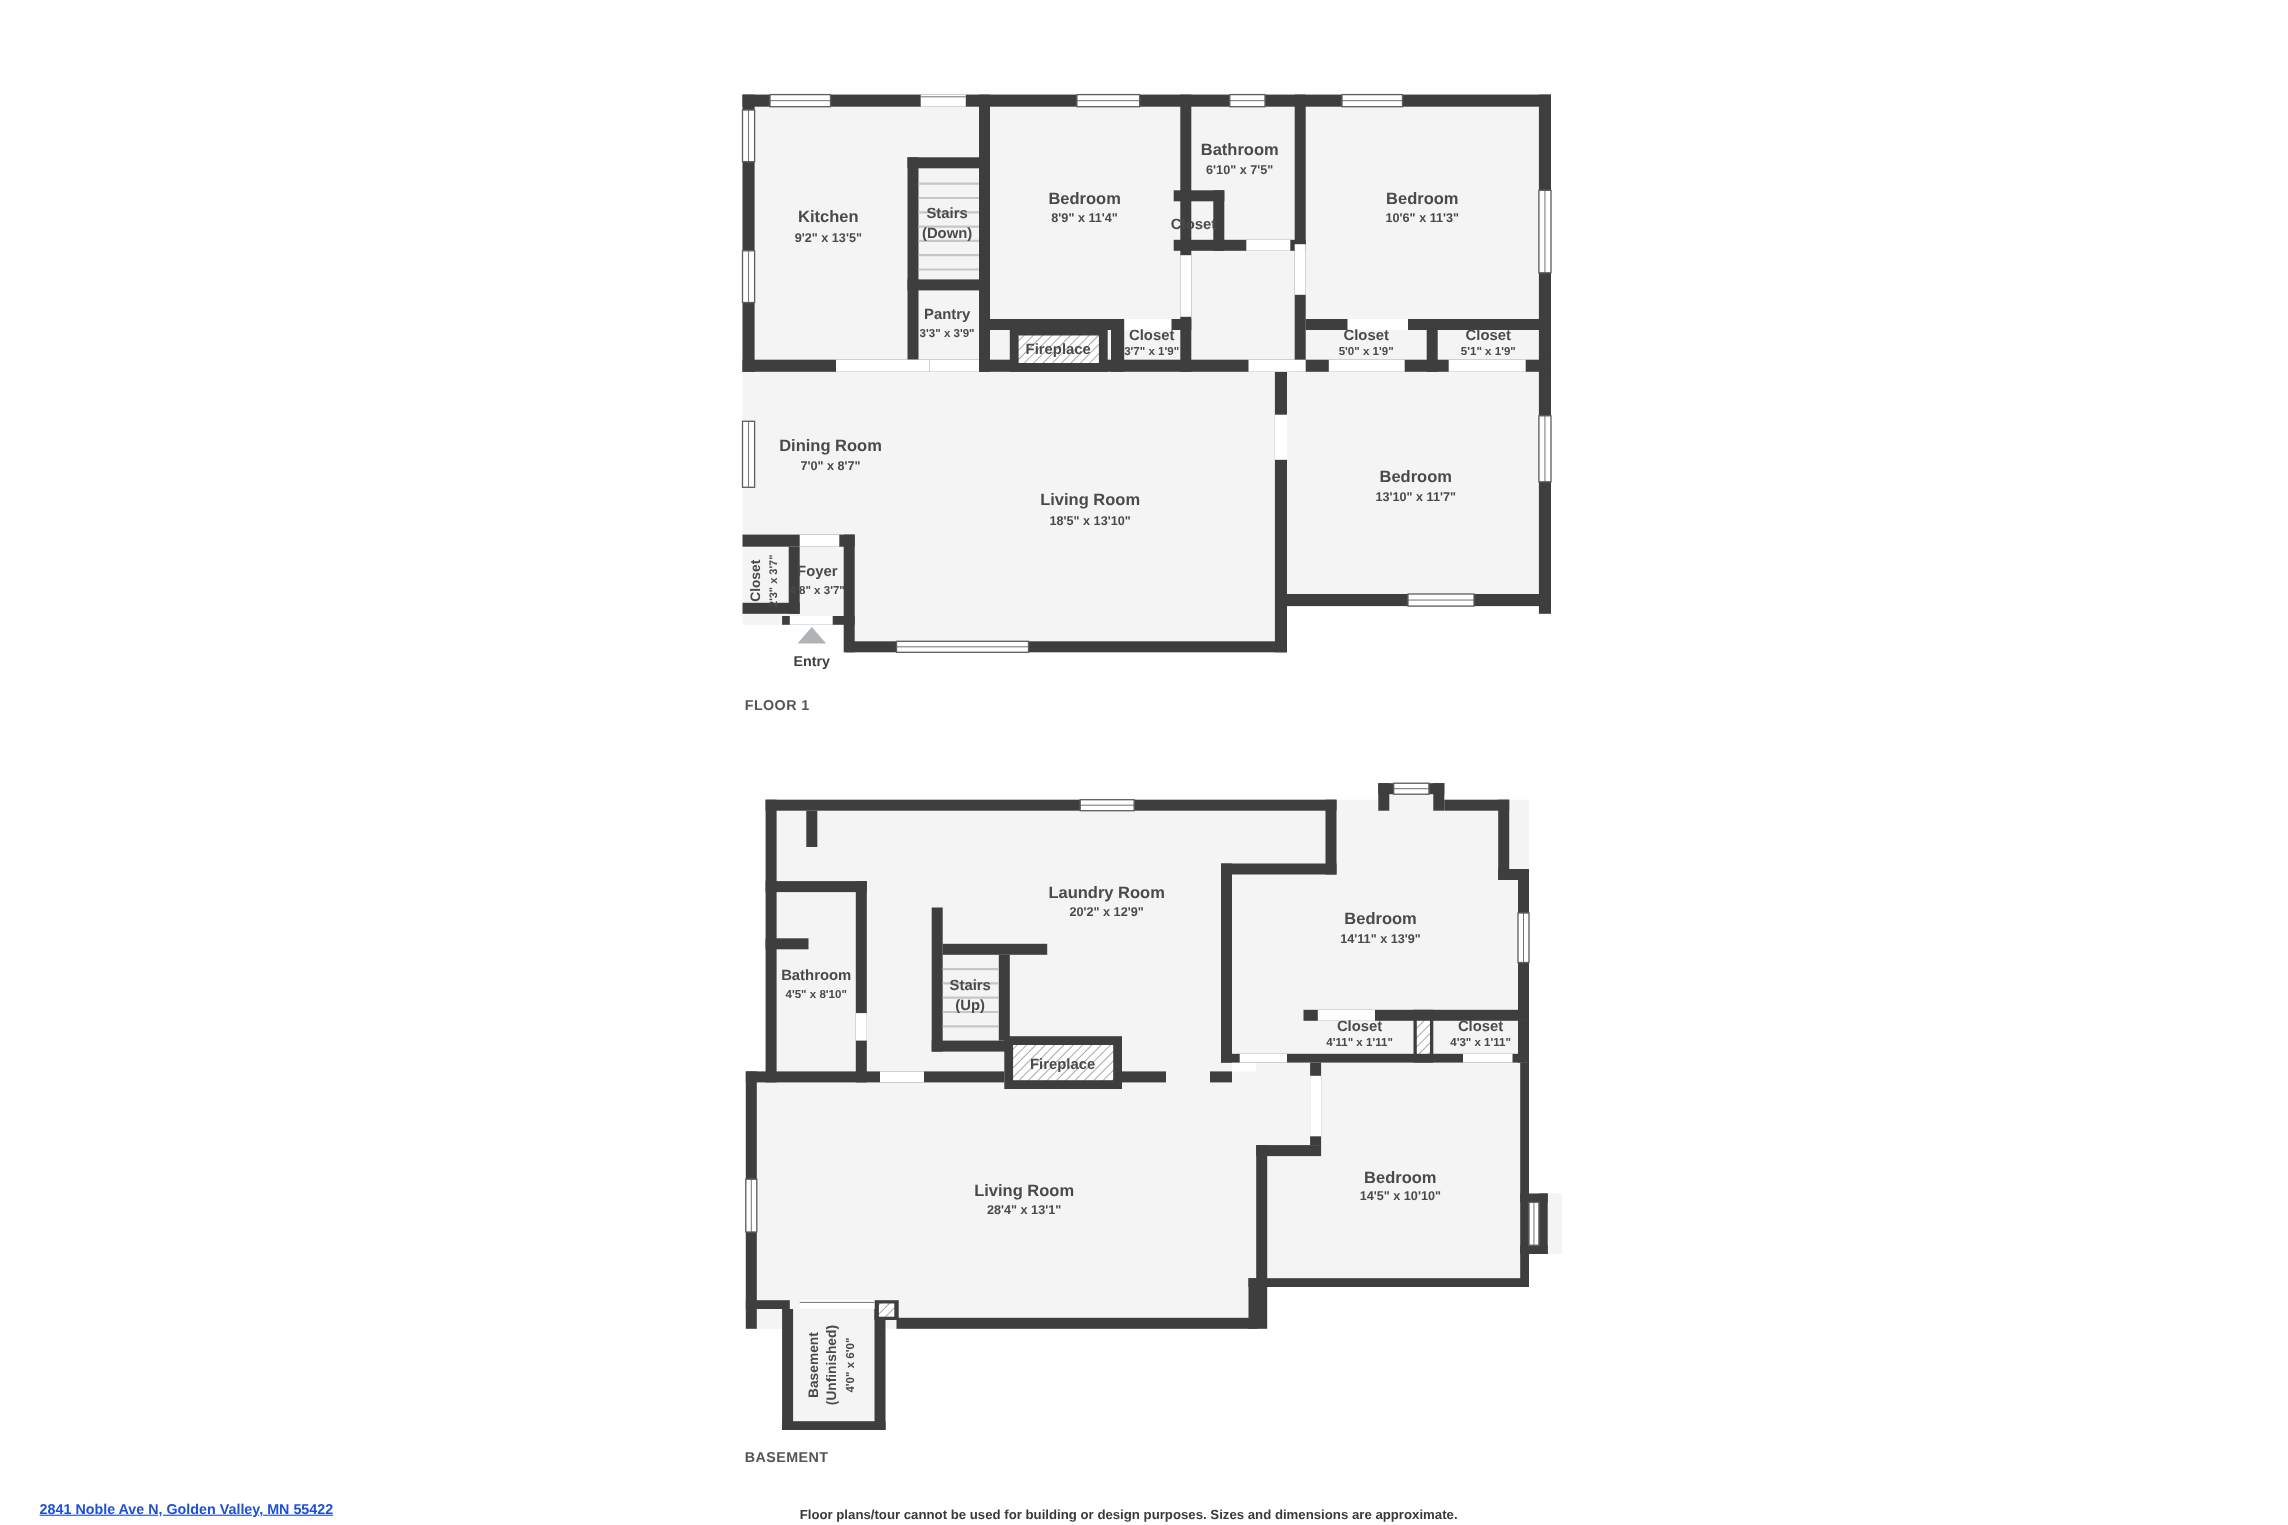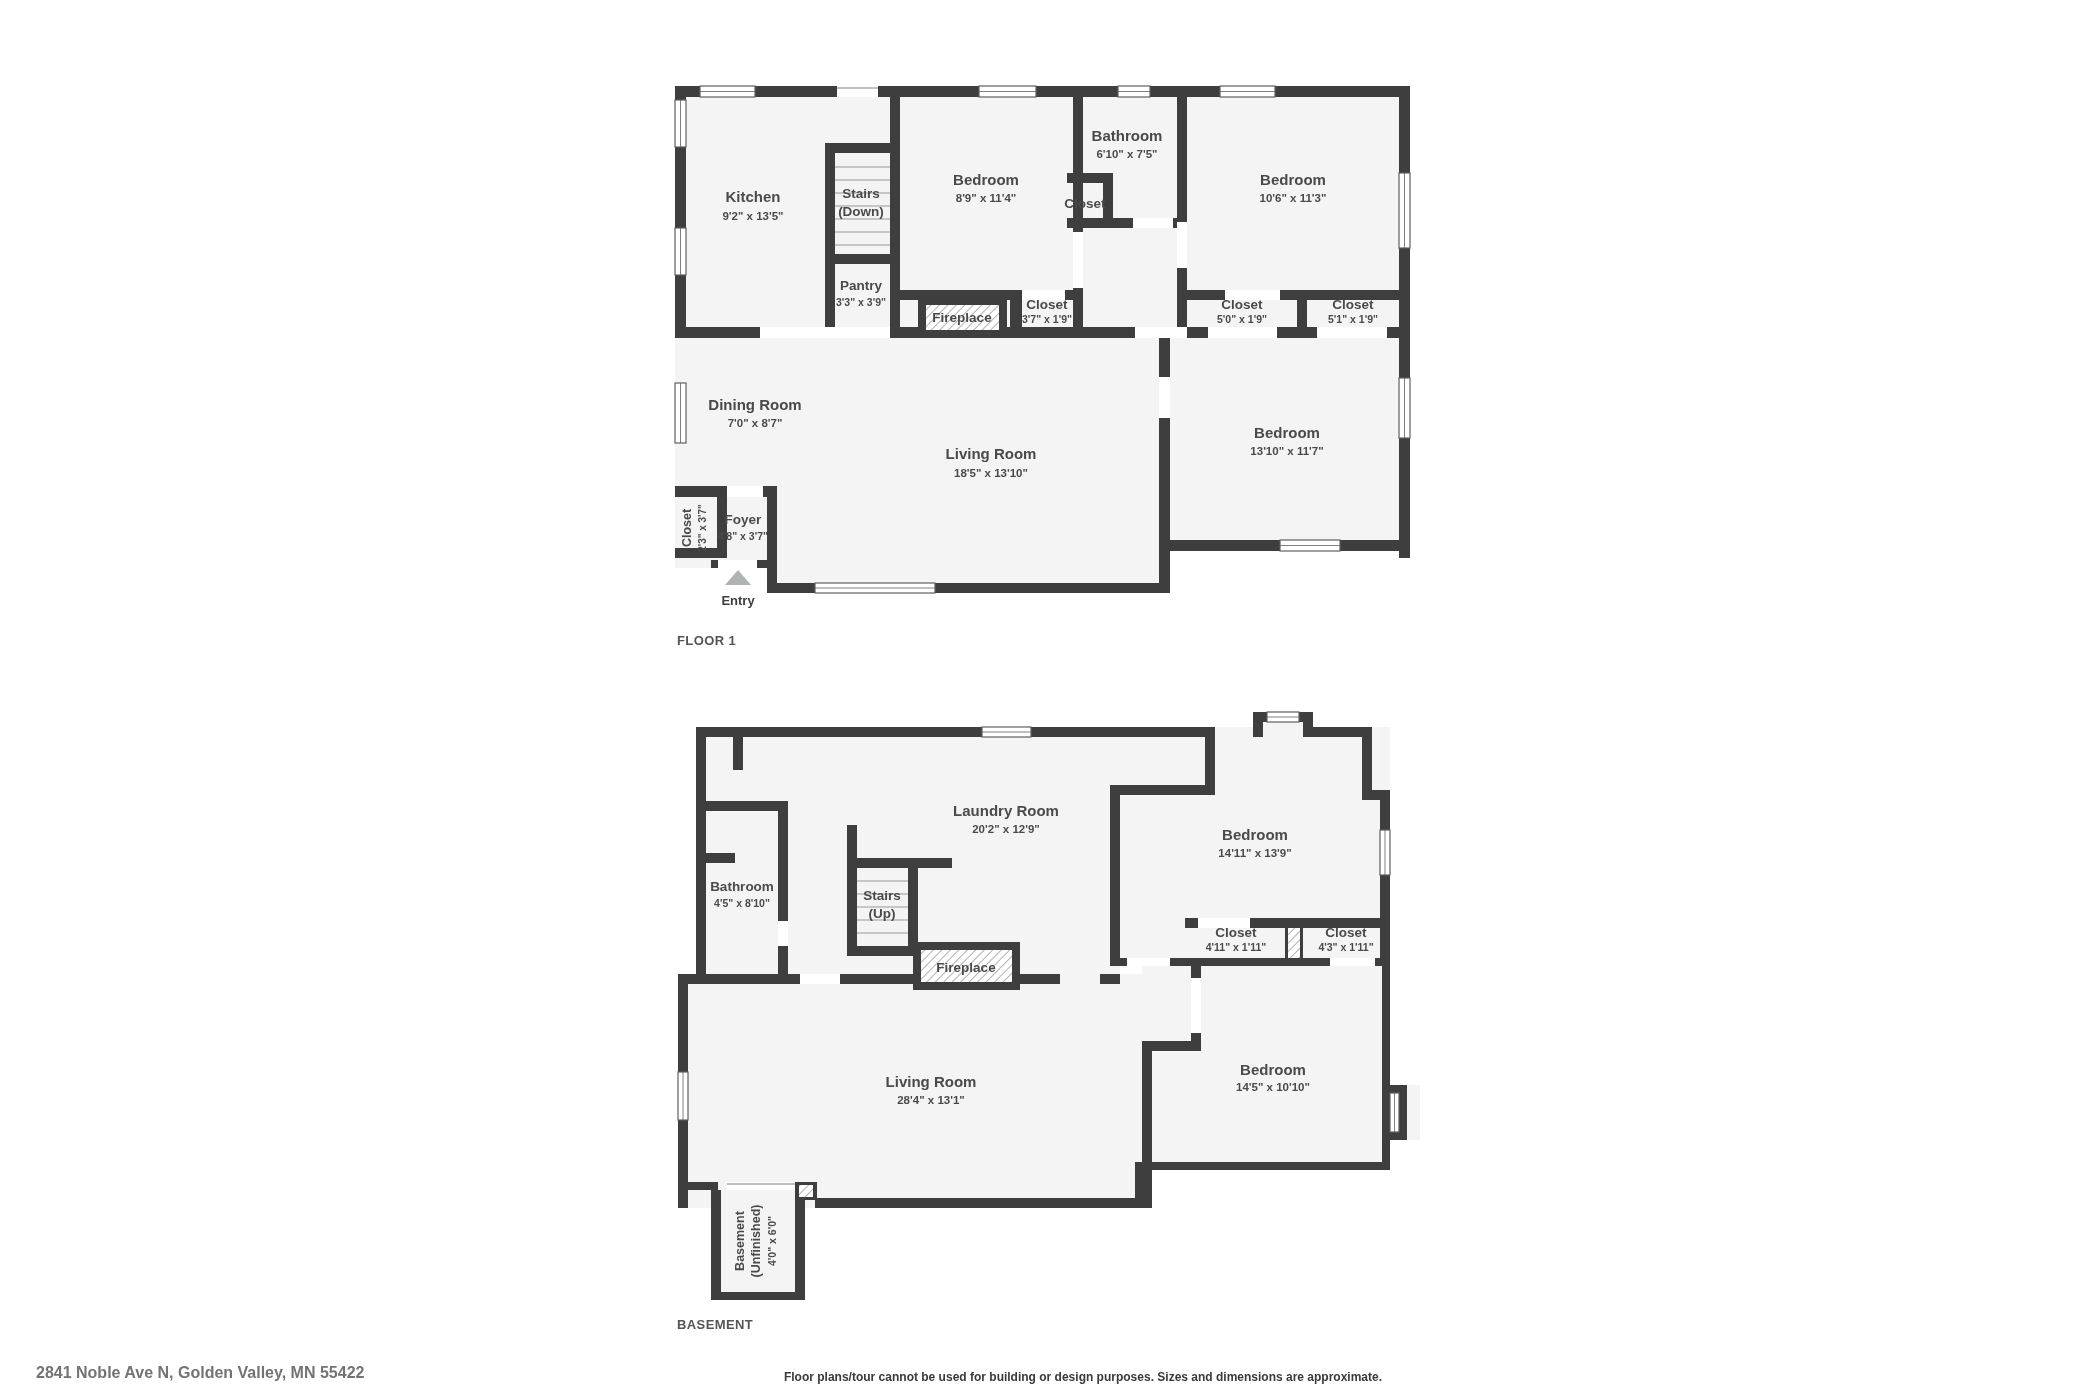--- a/index.html
+++ b/index.html
@@ -13,22 +13,22 @@
   .win{fill:#fff;stroke:#5f5f5f;stroke-width:1.2;}
   .winline{stroke:#5f5f5f;stroke-width:0.8;}
   .tread{stroke:#c6c6c6;stroke-width:2;}
   .t{text-anchor:middle;fill:var(--label);}
   .rn{font-weight:700;font-size:15px;}
   .rd{font-weight:700;font-size:11.5px;}
   .rn-s{font-weight:700;font-size:13.5px;}
   .rd-s{font-weight:700;font-size:10.5px;}
   .arrow{fill:var(--arrow);}
   .plan-title{position:absolute;font-weight:700;font-size:13px;color:#555;letter-spacing:.4px;text-align:right;}
-  .footer-address{position:absolute;left:36px;top:1364px;font-weight:700;font-size:16px;color:#737373;}
-  .footer-disclaimer{position:absolute;left:733px;top:1370px;width:700px;text-align:center;
+  .footer-address{position:absolute;left:36px;top:1364px;font-weight:700;font-size:13px;color:#1d4ed8;text-decoration:underline;}
+  .footer-disclaimer{position:absolute;left:676px;top:1370px;width:700px;text-align:center;
                      font-weight:700;font-size:12px;color:#3a3a3a;}
 </style>
 </head>
 <body>
 
 <div class="canvas">
 
   <svg style="left:665px;top:78px" width="760" height="545" viewBox="0 0 760 545">
     <defs>
       <pattern id="hatch1" width="6" height="6" patternTransform="rotate(45)" patternUnits="userSpaceOnUse">

